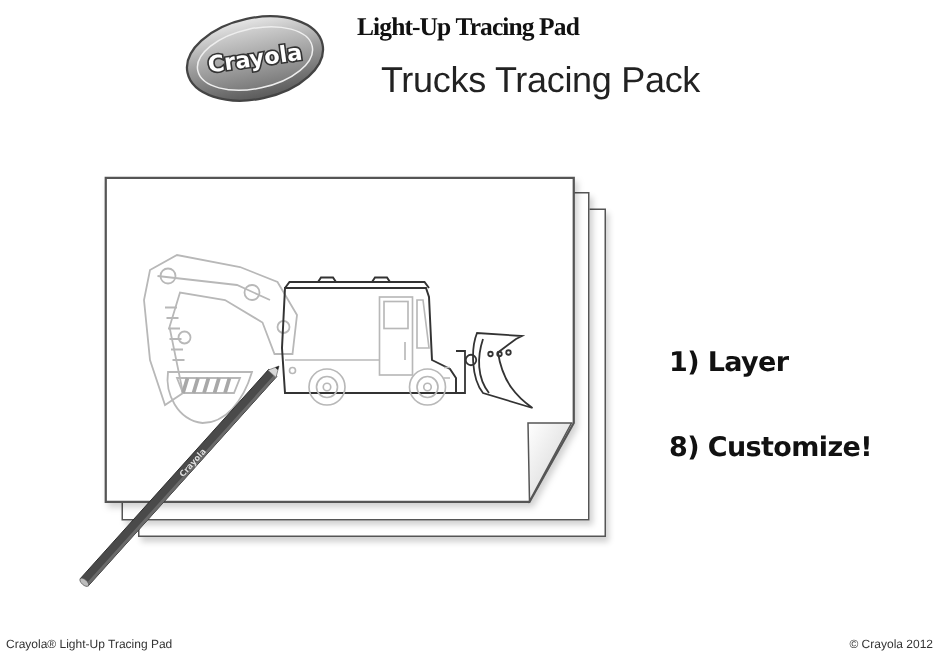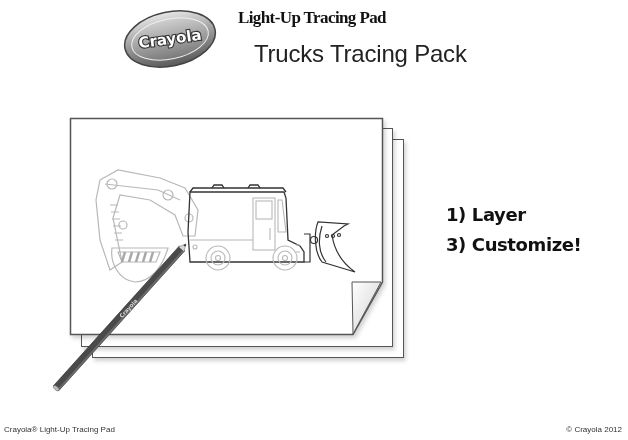--- a/index.html
+++ b/index.html
@@ -9,21 +9,21 @@
   .title { position: absolute; left: 238px; top: 8px; font-family: Liberation Serif, serif; font-weight: bold; font-size: 17px; letter-spacing: -0.6px; color: #111; white-space: nowrap; }
   .subtitle { position: absolute; left: 227px; top: 40px; font-family: "Liberation Sans", sans-serif; font-size: 24px; color: #222; white-space: nowrap; letter-spacing: -0.2px; margin-left: 27px; }
 
   .sheet { position: absolute; background: #fff; border: 1.5px solid #555; box-shadow: 2px 3px 4px rgba(0,0,0,0.18); }
   .sheet-3 { left: 92px; top: 139px; width: 310px; height: 217px; }
   .sheet-2 { left: 81px; top: 128px; width: 310px; height: 217px; }
 
   .art { position: absolute; left: 0; top: 0; width: 628px; height: 440px; pointer-events: none; }
 
   .steps { position: absolute; left: 446px; top: 200px; }
-  .step { font-family: "DejaVu Sans", sans-serif; font-weight: bold; font-size: 18px; letter-spacing: -0.4px; color: #111; height: 30px; line-height: 30px; white-space: nowrap; }
+  .step { font-family: "DejaVu Sans", sans-serif; font-weight: bold; font-size: 18px; letter-spacing: -0.4px; color: #111; height: 30px; line-height: 30px; white-space: nowrap; margin-top: 27px; }
 
   .footer-left { position: absolute; left: 4px; top: 425px; font-family: Liberation Sans, sans-serif; font-size: 8px; color: #333; }
   .footer-right { position: absolute; right: 6px; top: 425px; font-family: "Liberation Sans", sans-serif; font-size: 8px; color: #333; margin-left: 40px; }
 </style>
 </head>
 <body>
 
 <div class="logo">
   <svg width="96" height="62" viewBox="0 0 96 62">
     <defs>
@@ -117,17 +117,17 @@
       <polygon points="0,0 7,-3.6 7,3.6" fill="#d8d8d8" stroke="#777" stroke-width="0.5"></polygon>
       <polygon points="0,0 2.5,-1.3 2.5,1.3" fill="#222"></polygon>
       <ellipse cx="194" cy="0" rx="1.8" ry="3.6" fill="#bdbdbd" stroke="#555" stroke-width="0.5"></ellipse>
       <text x="78" y="2.2" font-family="DejaVu Sans, sans-serif" font-weight="bold" font-size="5.5" fill="#ddd" transform="rotate(180 88 0)">Crayola</text>
     </g>
   </g>
 </svg>
 
 <div class="steps">
   <div class="step">1) Layer</div>
-  <div class="step">3) Customize!</div>
+  <div class="step">8) Customize!</div>
 </div>
 
 <div class="footer-left">Crayola® Light-Up Tracing Pad</div>
 <div class="footer-right">© Crayola 2012</div>
 
 </body></html>

